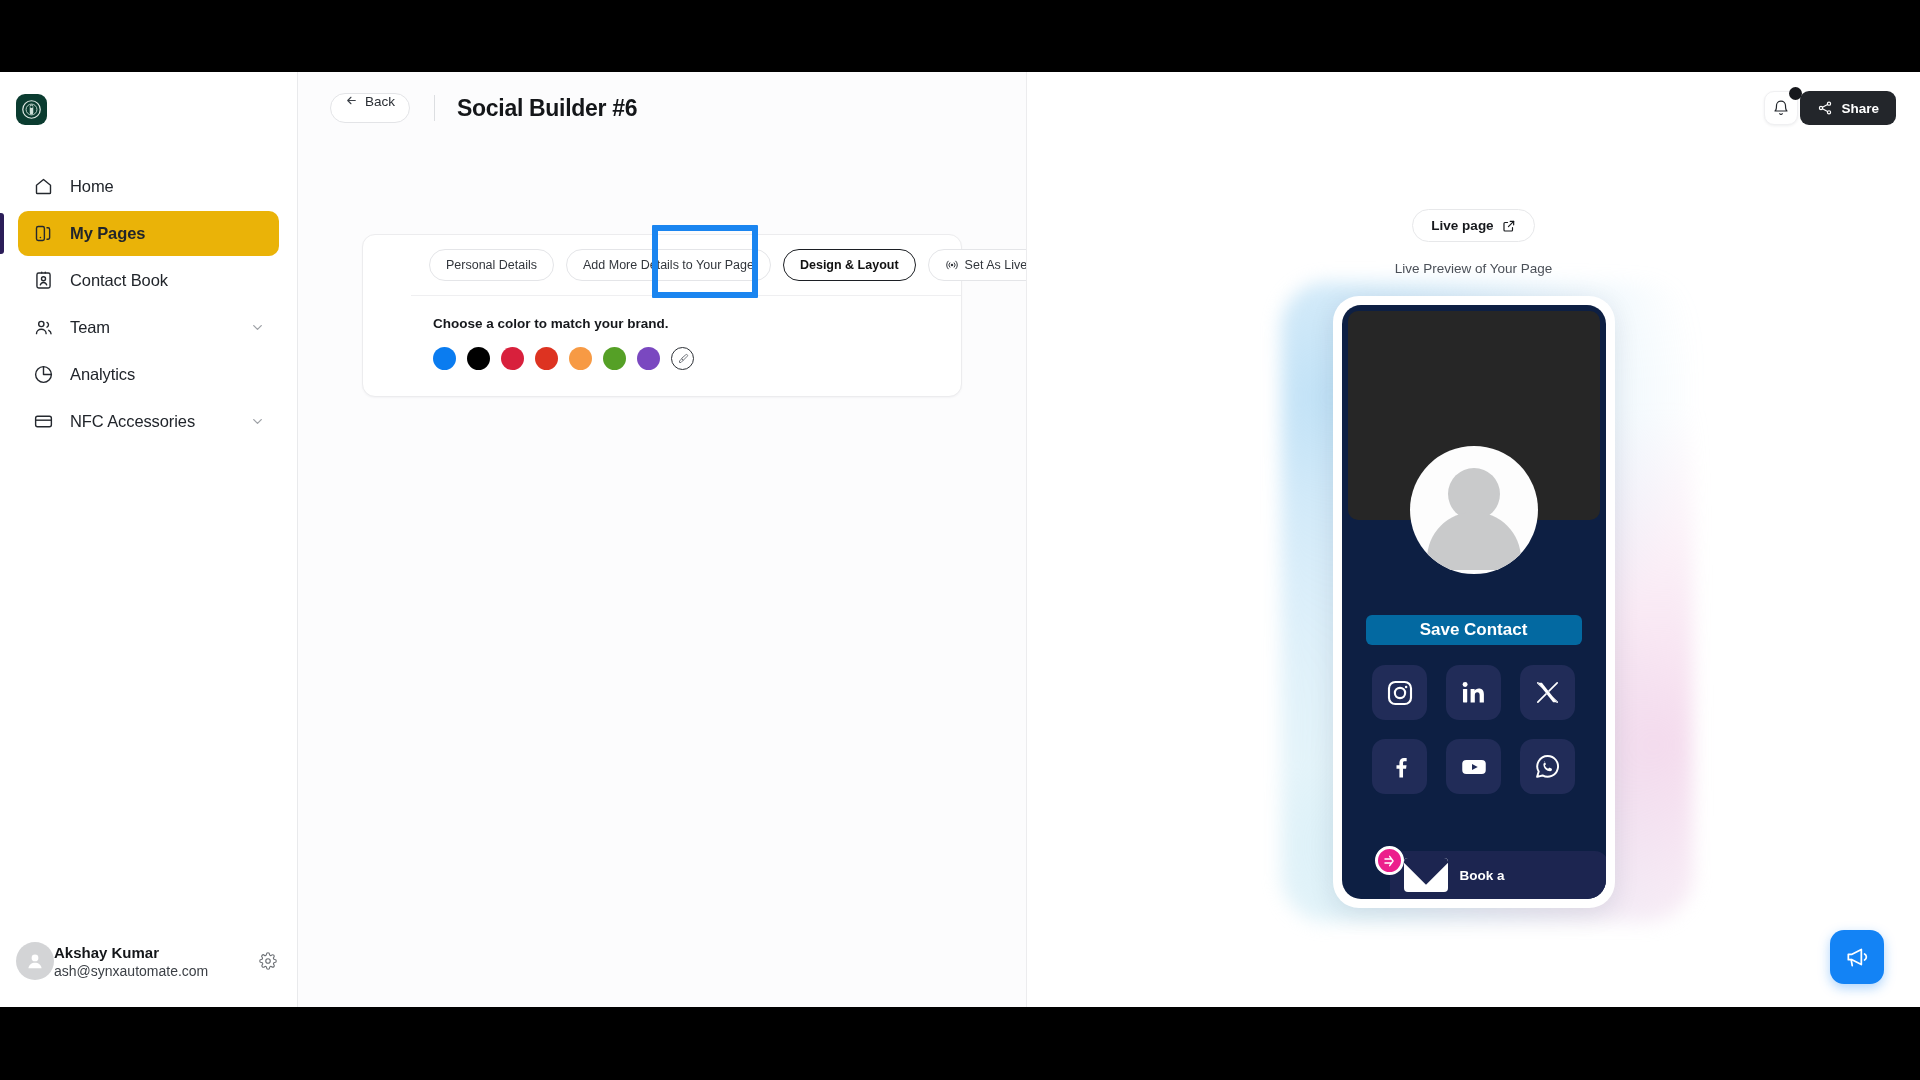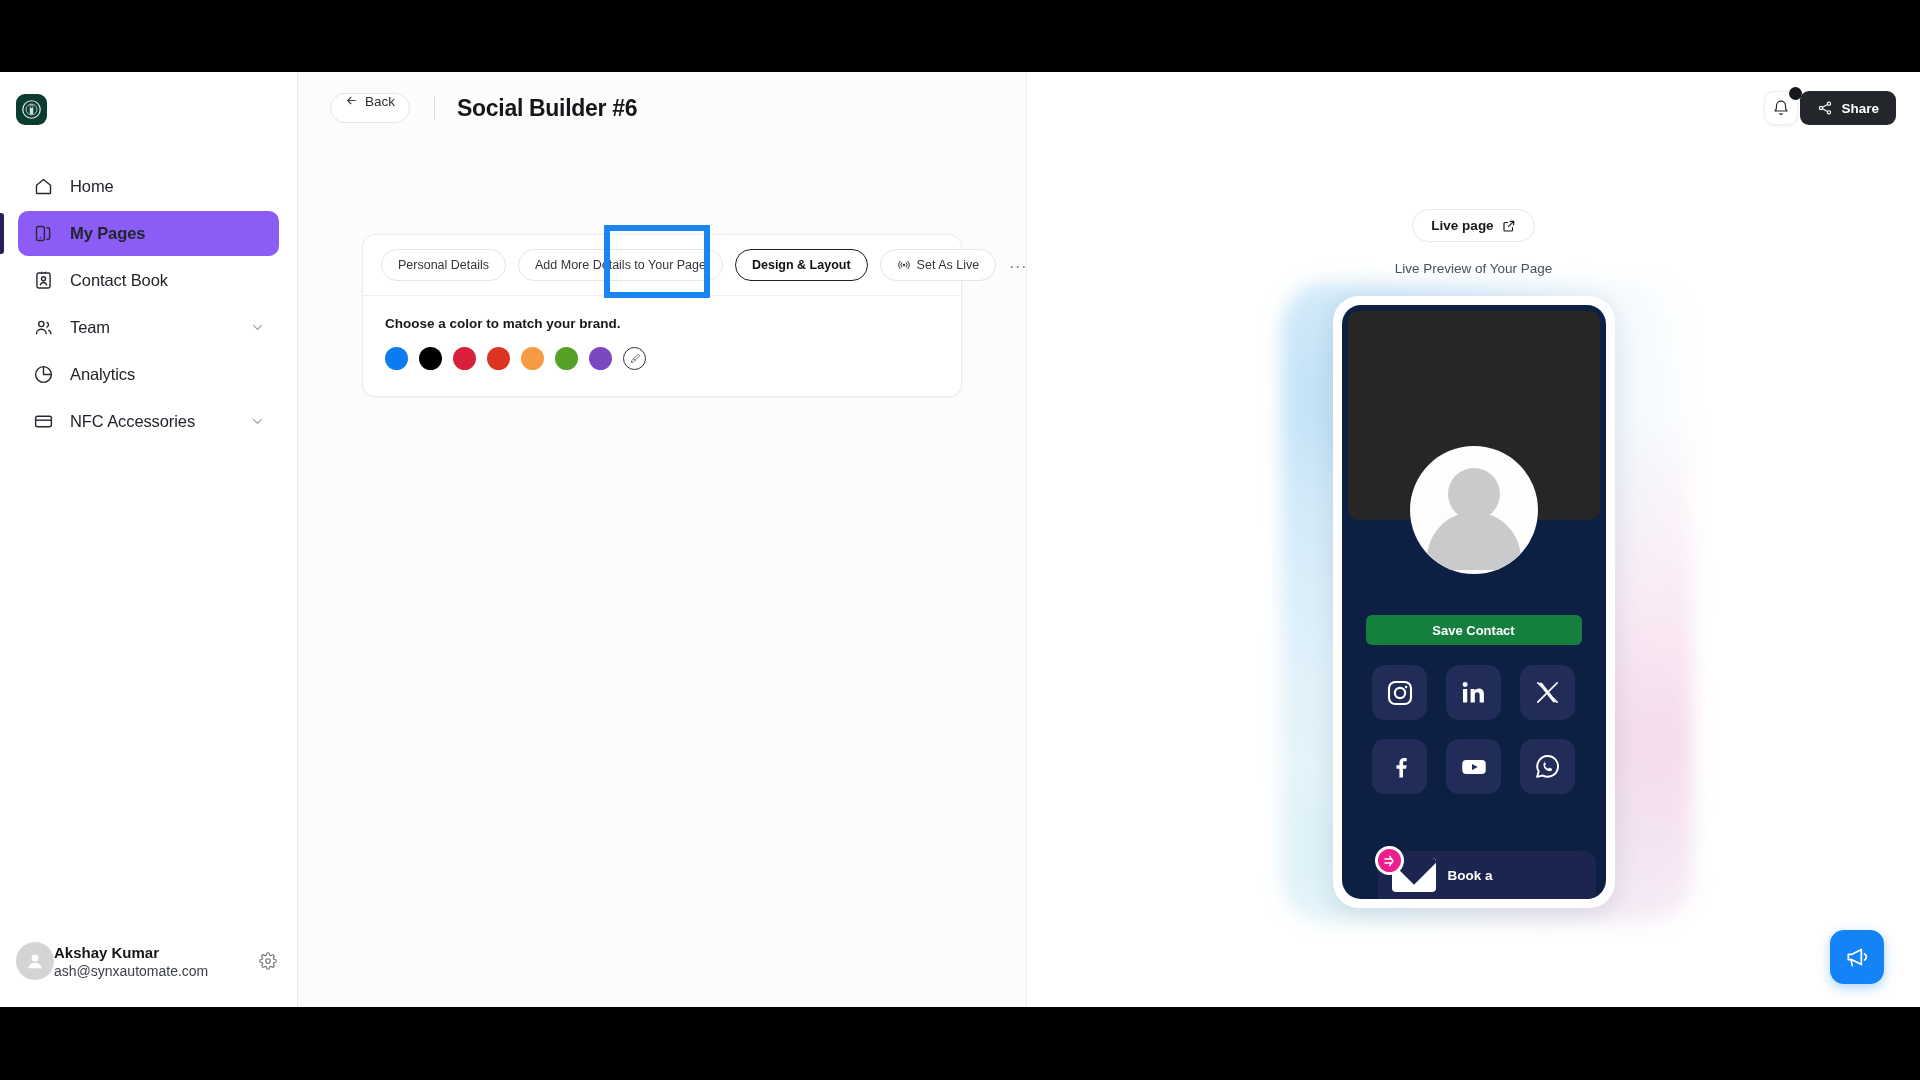--- a/index.html
+++ b/index.html
@@ -42,21 +42,21 @@
     border-radius: 10px;
     cursor: pointer;
     position: relative;
     color: #21252b;
   }
   .nav-item .ico { width: 22px; height: 22px; margin-right: 16px; flex: 0 0 22px;
                    display:flex; align-items:center; justify-content:center; }
   .nav-item .ico svg { display:block; }
   .nav-item .lbl { font-size: 16.5px; letter-spacing: -0.1px; }
   .nav-item .chev { margin-left: auto; opacity: .65; display:flex; }
-  .nav-item.active { background: #8b5cf6; font-weight: 600; }
+  .nav-item.active { background: #eab308; font-weight: 600; }
   .nav-item.active::before {
     content: ""; position: absolute;
     left: -18px; top: 2px; width: 4px; height: 41px;
     background: #2b1d58; border-radius: 0 3px 3px 0;
   }
 
   .profile {
     margin-top: auto;
     height: 92px;
     display: flex; align-items: center;
@@ -100,20 +100,21 @@
 
   .card {
     width: 600px;
     margin: 0 auto;
     background: #fff;
     border: 1px solid #ececee;
     border-radius: 13px;
     box-shadow: 0 1px 2px rgba(16,24,40,.04);
     overflow: visible;
     position: relative;
+    padding-left: 48px;
   }
   .tabs-row {
     display: flex; align-items: center;
     padding: 14px 18px;
     gap: 12px;
     border-bottom: 1px solid #efeff1;
     position: relative;
   }
   .tab {
     height: 32px; padding: 0 16px;
@@ -228,38 +229,38 @@
     display: flex; align-items: flex-end; justify-content: center;
     overflow: hidden;
   }
   .pf-avatar .head { position:absolute; top: 22px; left: 50%; transform: translateX(-50%);
                      width: 52px; height: 52px; border-radius: 50%; background: #c9cacb; }
   .pf-avatar .body { position:absolute; bottom: 4px; left: 50%; transform: translateX(-50%);
                      width: 94px; height: 58px; border-radius: 47px 47px 0 0; background: #c9cacb; }
   .save-contact {
     width: calc(100% - 48px); height: 30px;
     margin-top: 95px;
-    background: #15803d; border-radius: 6px;
-    color: #fff; font-size: 13px; font-weight: 700;
+    background: #0369a1; border-radius: 6px;
+    color: #fff; font-size: 17px; font-weight: 700;
     display: flex; align-items: center; justify-content: center;
     cursor: pointer;
   }
   .socials {
     margin-top: 20px;
     display: grid; grid-template-columns: repeat(3, 55px);
     gap: 19px 19px;
   }
   .soc {
     width: 55px; height: 55px; border-radius: 13px;
     background: #212c58;
     display: flex; align-items: center; justify-content: center;
     cursor: pointer;
   }
   .book-row {
-    position: absolute; bottom: 0; left: 0; width: 100%;
+    position: absolute; bottom: 0; left: 12px; width: 100%;
     height: 48px;
   }
   .book-card {
     position: absolute; left: 36px; bottom: 0; right: 10px; height: 48px;
     background: #1c2550; border-radius: 13px 13px 0 0;
     display: flex; align-items: center; gap: 12px;
     padding-left: 14px;
   }
   .env {
     width: 44px; height: 34px; border-radius: 4px;

